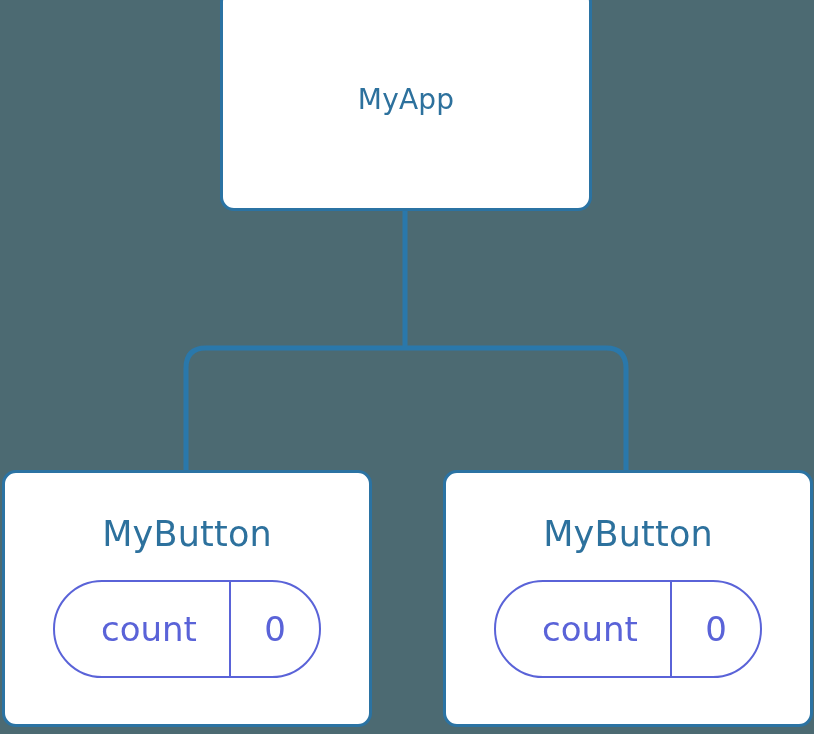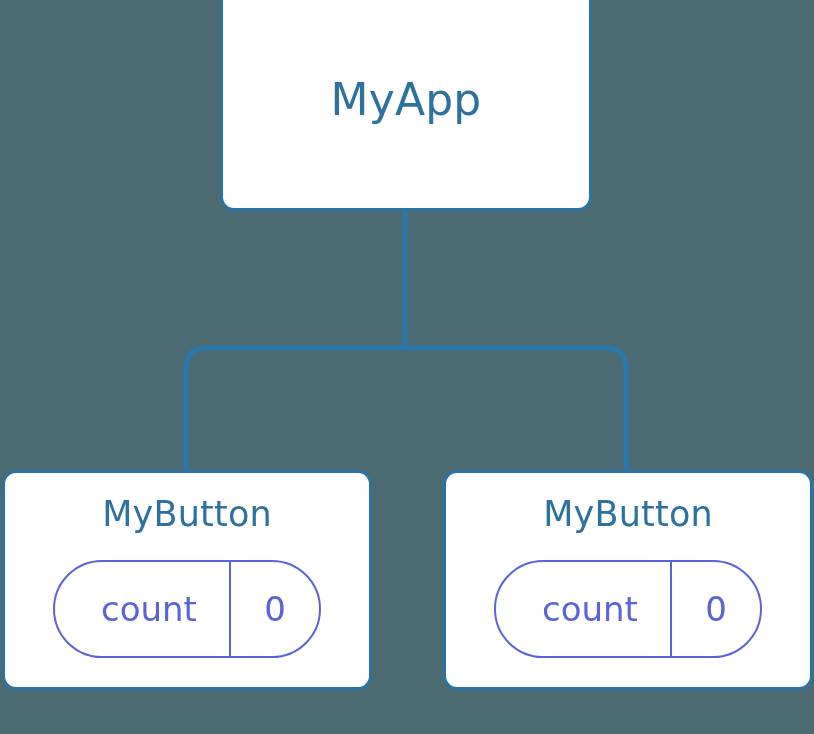--- a/index.html
+++ b/index.html
@@ -56,28 +56,28 @@
   #node-root {
     left: 220px;
     top: -12px;
     width: 372px;
     height: 223px;
     border-top-left-radius: 14px;
     border-top-right-radius: 14px;
     justify-content: center;
   }
   #node-root .node-title {
-    font-size: 44px;
+    font-size: 28px;
   }
 
   
   .node-child {
     top: 470px;
-    height: 220px;
-    padding-top: 24px;
+    height: 257px;
+    padding-top: 44px;
   }
   #node-child-0 {
     left: 2px;
     width: 370px;
   }
   #node-child-1 {
     left: 443px;
     width: 370px;
   }
 

